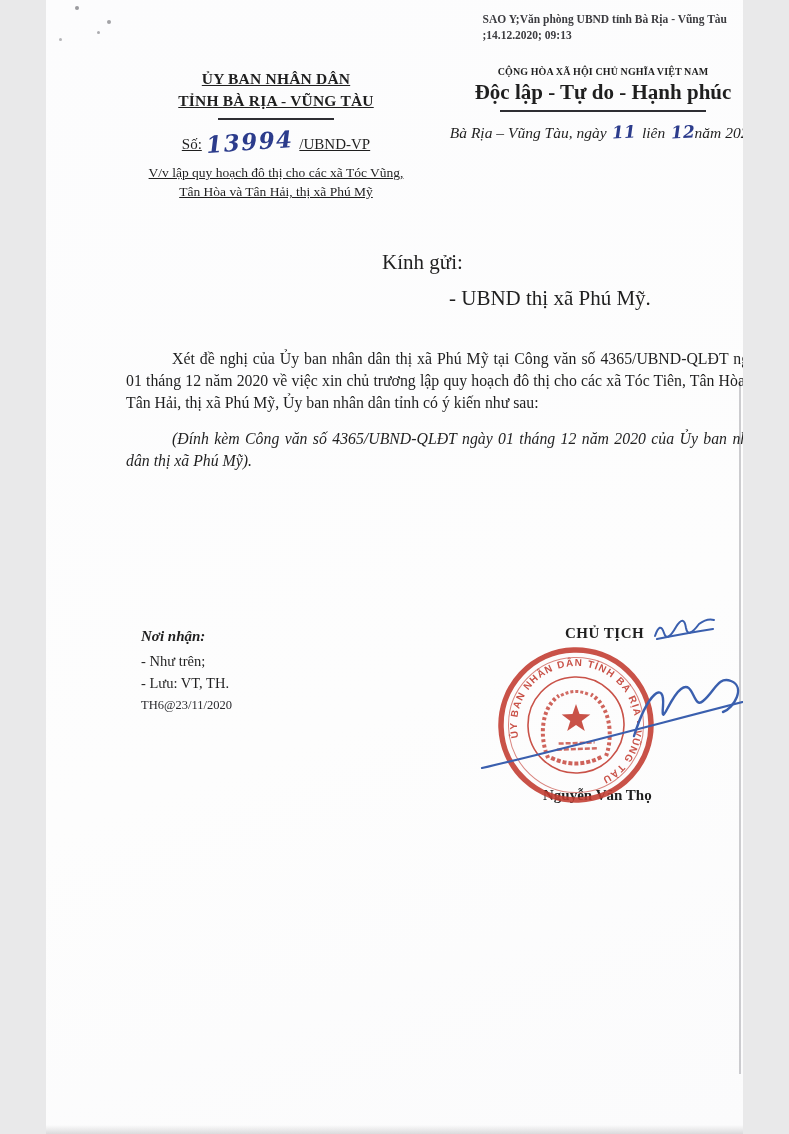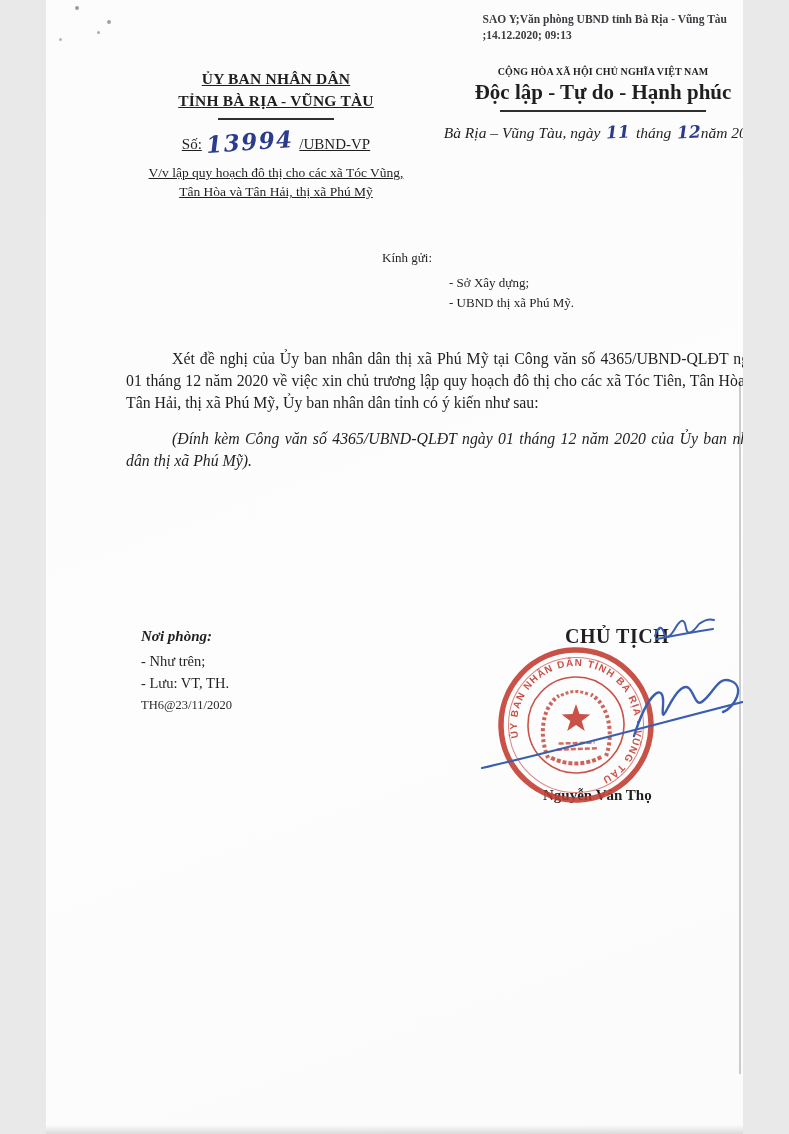--- a/index.html
+++ b/index.html
@@ -60,41 +60,41 @@
     text-align: center;
   }
   .national-1 { font-weight: bold; font-size: 10px; letter-spacing: 0.1px; }
   .national-2 { font-weight: bold; font-size: 21px; margin-top: 3px; }
   .rule-right { width: 206px; }
   .date-line { margin-top: 10px; font-style: italic; font-size: 15.5px; white-space: nowrap; }
   .hw-day, .hw-month { display: inline-block; font-size: 17px; transform: rotate(-3deg); margin: 0 2px; }
   .hw-month { margin-right: -4px; }
 
   
-  .recipients { position: absolute; left: 336px; top: 250px; font-size: 13px; }
+  .recipients { position: absolute; left: 336px; top: 250px; font-size: 21px; }
   .recipients-label { margin-bottom: 7px; }
   .recipient-item { margin-left: 67px; line-height: 1.55; }
 
   
   .body-text {
     position: absolute; left: 80px; top: 348px; width: 638px;
     font-size: 15.8px; line-height: 22px; text-align: justify;
   }
   .body-text p { text-indent: 46px; margin-bottom: 14px; }
   .body-text p.attach { font-style: italic; margin-top: 4px; }
 
   
   .footer-left { position: absolute; left: 95px; top: 628px; font-size: 14.5px; }
   .noinhan { font-weight: bold; font-style: italic; font-size: 15px; margin-bottom: 6px; }
   .footer-left .fl-item { line-height: 1.5; }
   .doc-code { font-size: 12.5px; margin-top: 3px; color: #2a2a2e; }
 
   .signer-title {
     position: absolute; left: 519px; top: 625px;
-    font-weight: bold; font-size: 20px; letter-spacing: 0.5px;
+    font-weight: bold; font-size: 15px; letter-spacing: 0.5px;
   }
   .signer-name {
     position: absolute; left: 497px; top: 787px;
     font-weight: bold; font-size: 15px;
   }
 
   .stamp-svg { position: absolute; left: 444px; top: 645px; opacity: 0.88; }
   .signature-svg { position: absolute; left: 420px; top: 608px; }
 </style>
 </head>
@@ -122,39 +122,38 @@
     <div class="subject">V/v lập quy hoạch đô thị cho các xã Tóc Vũng, Tân Hòa và Tân Hải, thị xã Phú Mỹ</div>
   </div>
 
   <div class="header-right">
     <div class="national-1">CỘNG HÒA XÃ HỘI CHỦ NGHĨA VIỆT NAM</div>
     <div class="national-2">Độc lập - Tự do - Hạnh phúc</div>
     <div class="rule rule-right"></div>
     <div class="date-line">
       <span>Bà Rịa – Vũng Tàu, ngày</span>
       <span class="handwritten hw-day">11</span>
-      <span>tháng</span>
+      <span>liên</span>
       <span class="handwritten hw-month">12</span>
       <span>năm 2020</span>
     </div>
   </div>
 
   <div class="recipients">
     <div class="recipients-label">Kính gửi:</div>
-    <div class="recipient-item">- Sở Xây dựng;</div>
     <div class="recipient-item">- UBND thị xã Phú Mỹ.</div>
   </div>
 
   <div class="body-text">
     <p>Xét đề nghị của Ủy ban nhân dân thị xã Phú Mỹ tại Công văn số 4365/UBND-QLĐT ngày 01 tháng 12 năm 2020 về việc xin chủ trương lập quy hoạch đô thị cho các xã Tóc Tiên, Tân Hòa và Tân Hải, thị xã Phú Mỹ, Ủy ban nhân dân tỉnh có ý kiến như sau:</p>
     <p class="attach">(Đính kèm Công văn số 4365/UBND-QLĐT ngày 01 tháng 12 năm 2020 của Ủy ban nhân dân thị xã Phú Mỹ).</p>
   </div>
 
   <div class="footer-left">
-    <div class="noinhan">Nơi phòng:</div>
+    <div class="noinhan">Nơi nhận:</div>
     <div class="fl-item">- Như trên;</div>
     <div class="fl-item">- Lưu: VT, TH.</div>
     <div class="doc-code">TH6@23/11/2020</div>
   </div>
 
   <div class="signer-title">CHỦ TỊCH</div>
   <div class="signer-name">Nguyễn Văn Thọ</div>
 
   <svg class="stamp-svg" width="172" height="162" viewBox="0 0 172 162">
     <defs>

